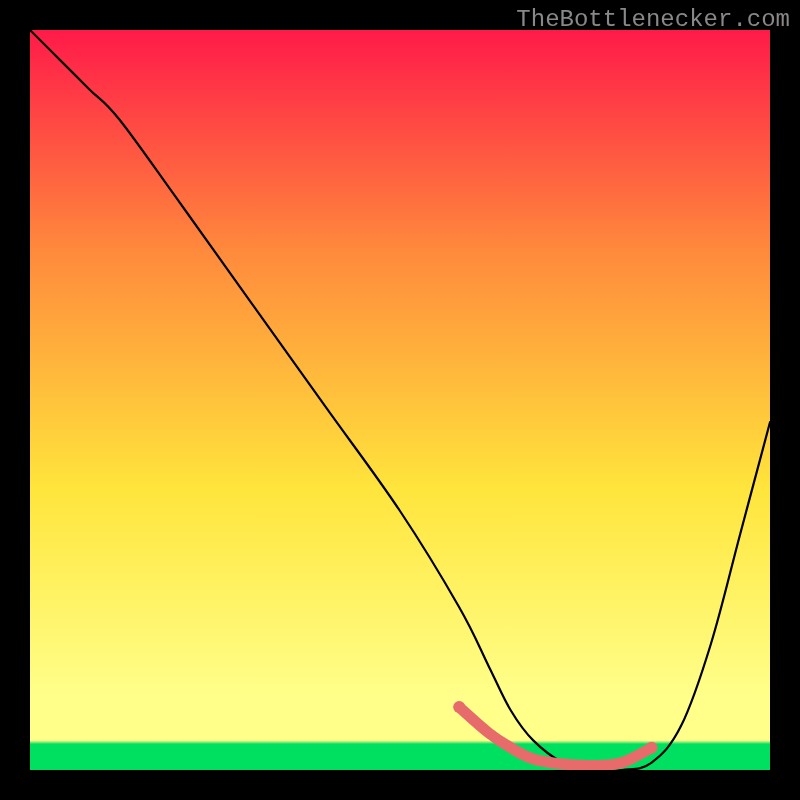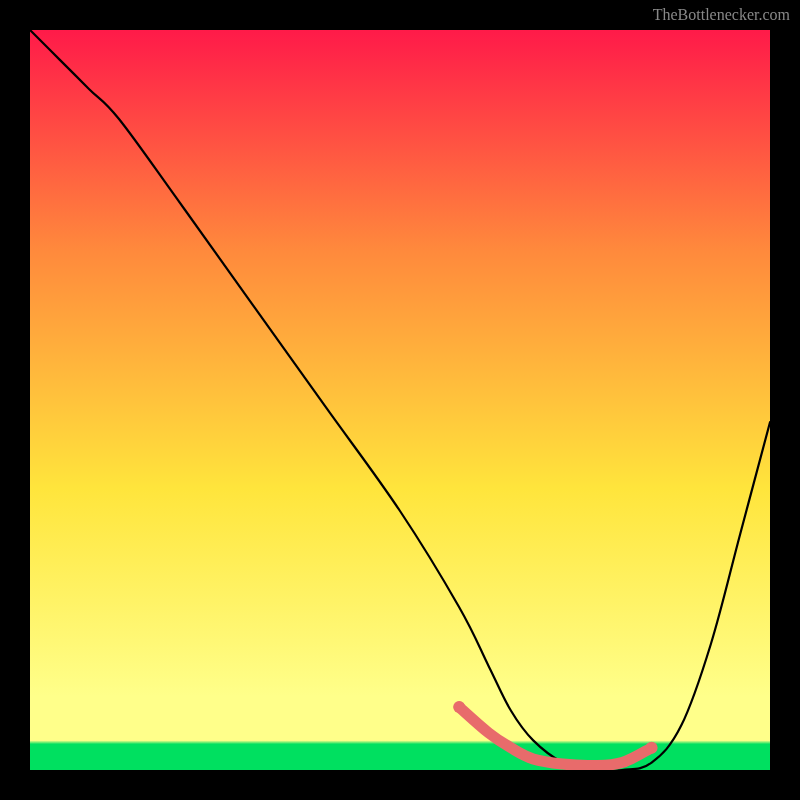--- a/index.html
+++ b/index.html
@@ -9,22 +9,22 @@
     width: 800px;
     height: 800px;
     overflow: hidden;
     position: relative;
   }
   .watermark {
     position: absolute;
     top: 6px;
     right: 10px;
     color: #888;
-    font-family: Liberation Serif, serif;
-    font-size: 16px;
+    font-family: Liberation Mono, monospace;
+    font-size: 24px;
     z-index: 10;
   }
   .plot-wrap {
     position: absolute;
     left: 30px;
     top: 30px;
     width: 740px;
     height: 740px;
   }
   svg { display: block; }

